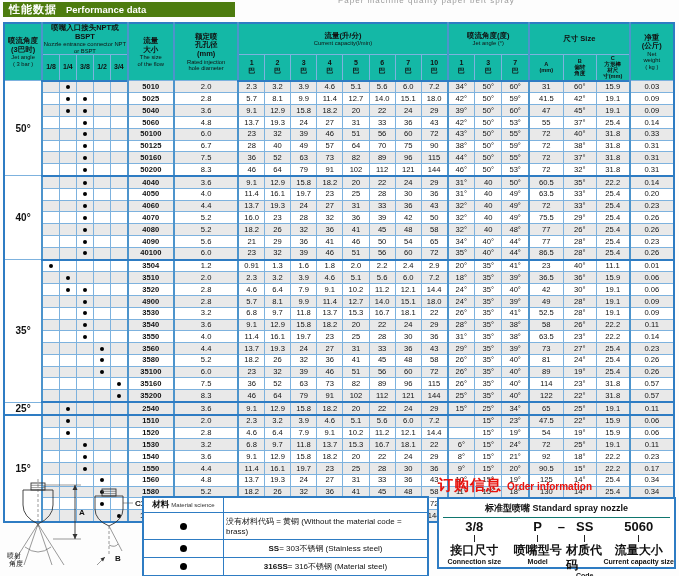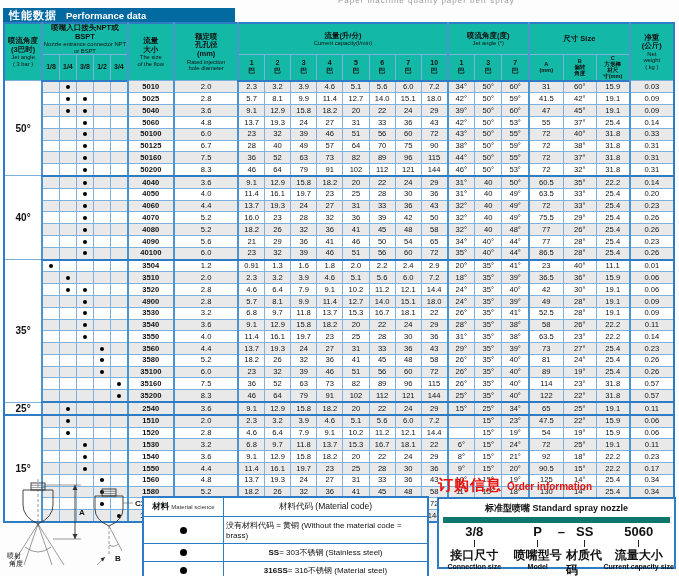--- a/index.html
+++ b/index.html
@@ -1,19 +1,19 @@
 <!DOCTYPE html>
 <html><head>
 <meta charset="utf-8">
 <style>
   html,body{margin:0;padding:0;}
   body{width:679px;height:576px;position:relative;overflow:hidden;background:#fdfdfd;
        font-family:"Liberation Sans","DejaVu Sans",sans-serif;color:#111;}
   .hdr-note{position:absolute;top:-4px;left:338px;font-size:8px;color:#9a9a9a;letter-spacing:1px;white-space:nowrap;}
-  .title-bar{position:absolute;left:3px;top:8px;width:232px;height:15px;background:#0369a1;
+  .title-bar{position:absolute;left:3px;top:2px;width:232px;height:15px;background:#4d7c0f;
              display:flex;align-items:center;padding-left:6px;box-sizing:border-box;}
   .title-zh{color:#fff;font-weight:bold;font-size:11px;letter-spacing:1px;}
   .title-en{color:#fff;font-weight:bold;font-size:9.5px;margin-left:9px;}
   table{border-collapse:collapse;table-layout:fixed;position:absolute;left:3px;top:22px;width:672px;
         border:2px solid #2e7cc3;}
   th,td{border:1px solid #7db2de;padding:0;margin:0;text-align:center;vertical-align:middle;
         white-space:pre-line;overflow:hidden;}
   thead th{background:#14b8a6;}
   thead tr:last-child th{border-bottom:2px solid #2e7cc3;}
   .h-zh{font-size:7.5px;font-weight:bold;line-height:1.15;}
@@ -37,21 +37,21 @@
   .mat-c2{flex:1;display:flex;align-items:center;justify-content:center;padding:3px 2px;font-size:8px;box-sizing:border-box;}
   .mat-hzh{font-weight:bold;font-size:8.5px;}
   .mat-hen{font-size:6px;color:#333;margin-left:2px;}
   .mat-dot{width:7px;height:7px;border-radius:50%;background:#000;}
   .order-title{position:absolute;left:438px;top:476px;display:flex;align-items:baseline;}
   .order-title .zh{color:#e8120c;font-weight:bold;font-size:15px;letter-spacing:1px;}
   .order-title .en{color:#e8120c;font-weight:bold;font-size:10px;margin-left:5px;}
   .order-box{position:absolute;left:437px;top:497px;width:239px;height:72px;border:2px solid #2e7cc3;
              background:#fff;box-sizing:border-box;}
   .ob-title{font-weight:bold;font-size:9px;text-align:center;padding:3px 0 2px;margin:0 4px;
-            border-bottom:6px solid #0f766e;}
+            border-bottom:1px solid #0f766e;}
   .ob-row{position:relative;display:flex;margin-top:2px;}
   .ob-col{display:flex;flex-direction:column;align-items:center;}
   .ob-col:nth-child(1){width:30%;} .ob-col:nth-child(2){width:24%;}
   .ob-col:nth-child(3){width:16%;} .ob-col:nth-child(4){width:30%;}
   .ob-code{font-weight:bold;font-size:13px;line-height:1.1;}
   .ob-tick{width:1px;height:7px;background:#222;margin:1px 0;}
   .ob-zh{font-weight:bold;font-size:12px;line-height:1.2;}
   .ob-en{font-weight:bold;font-size:7px;line-height:1.2;white-space:nowrap;}
   .ob-dash{position:absolute;left:50.5%;top:-1px;font-weight:bold;font-size:13px;}
   svg .ln{stroke:#333;stroke-width:0.9;fill:none;}
@@ -1092,21 +1092,20 @@
   <text x="130" y="27" font-size="8" font-weight="bold">C</text>
   <text x="110" y="82" font-size="8" font-weight="bold">B</text>
 </svg>
 
 <div class="mat-box">
   <div class="mat-row">
     <div class="mat-c1">
       <span class="mat-hzh">材料</span>
       <span class="mat-hen">Material science</span>
     </div>
-    <div class="mat-c2" style="font-size:8.5px;">材料代码 (Material code)</div>
   </div>
   <div class="mat-row">
     <div class="mat-c1">
         <span class="mat-dot"></span>
       </div>
     <div class="mat-c2">
         <b></b>
         <span>没有材料代码 = 黄铜 (Without the material code = brass)</span>
       </div>
   </div>

